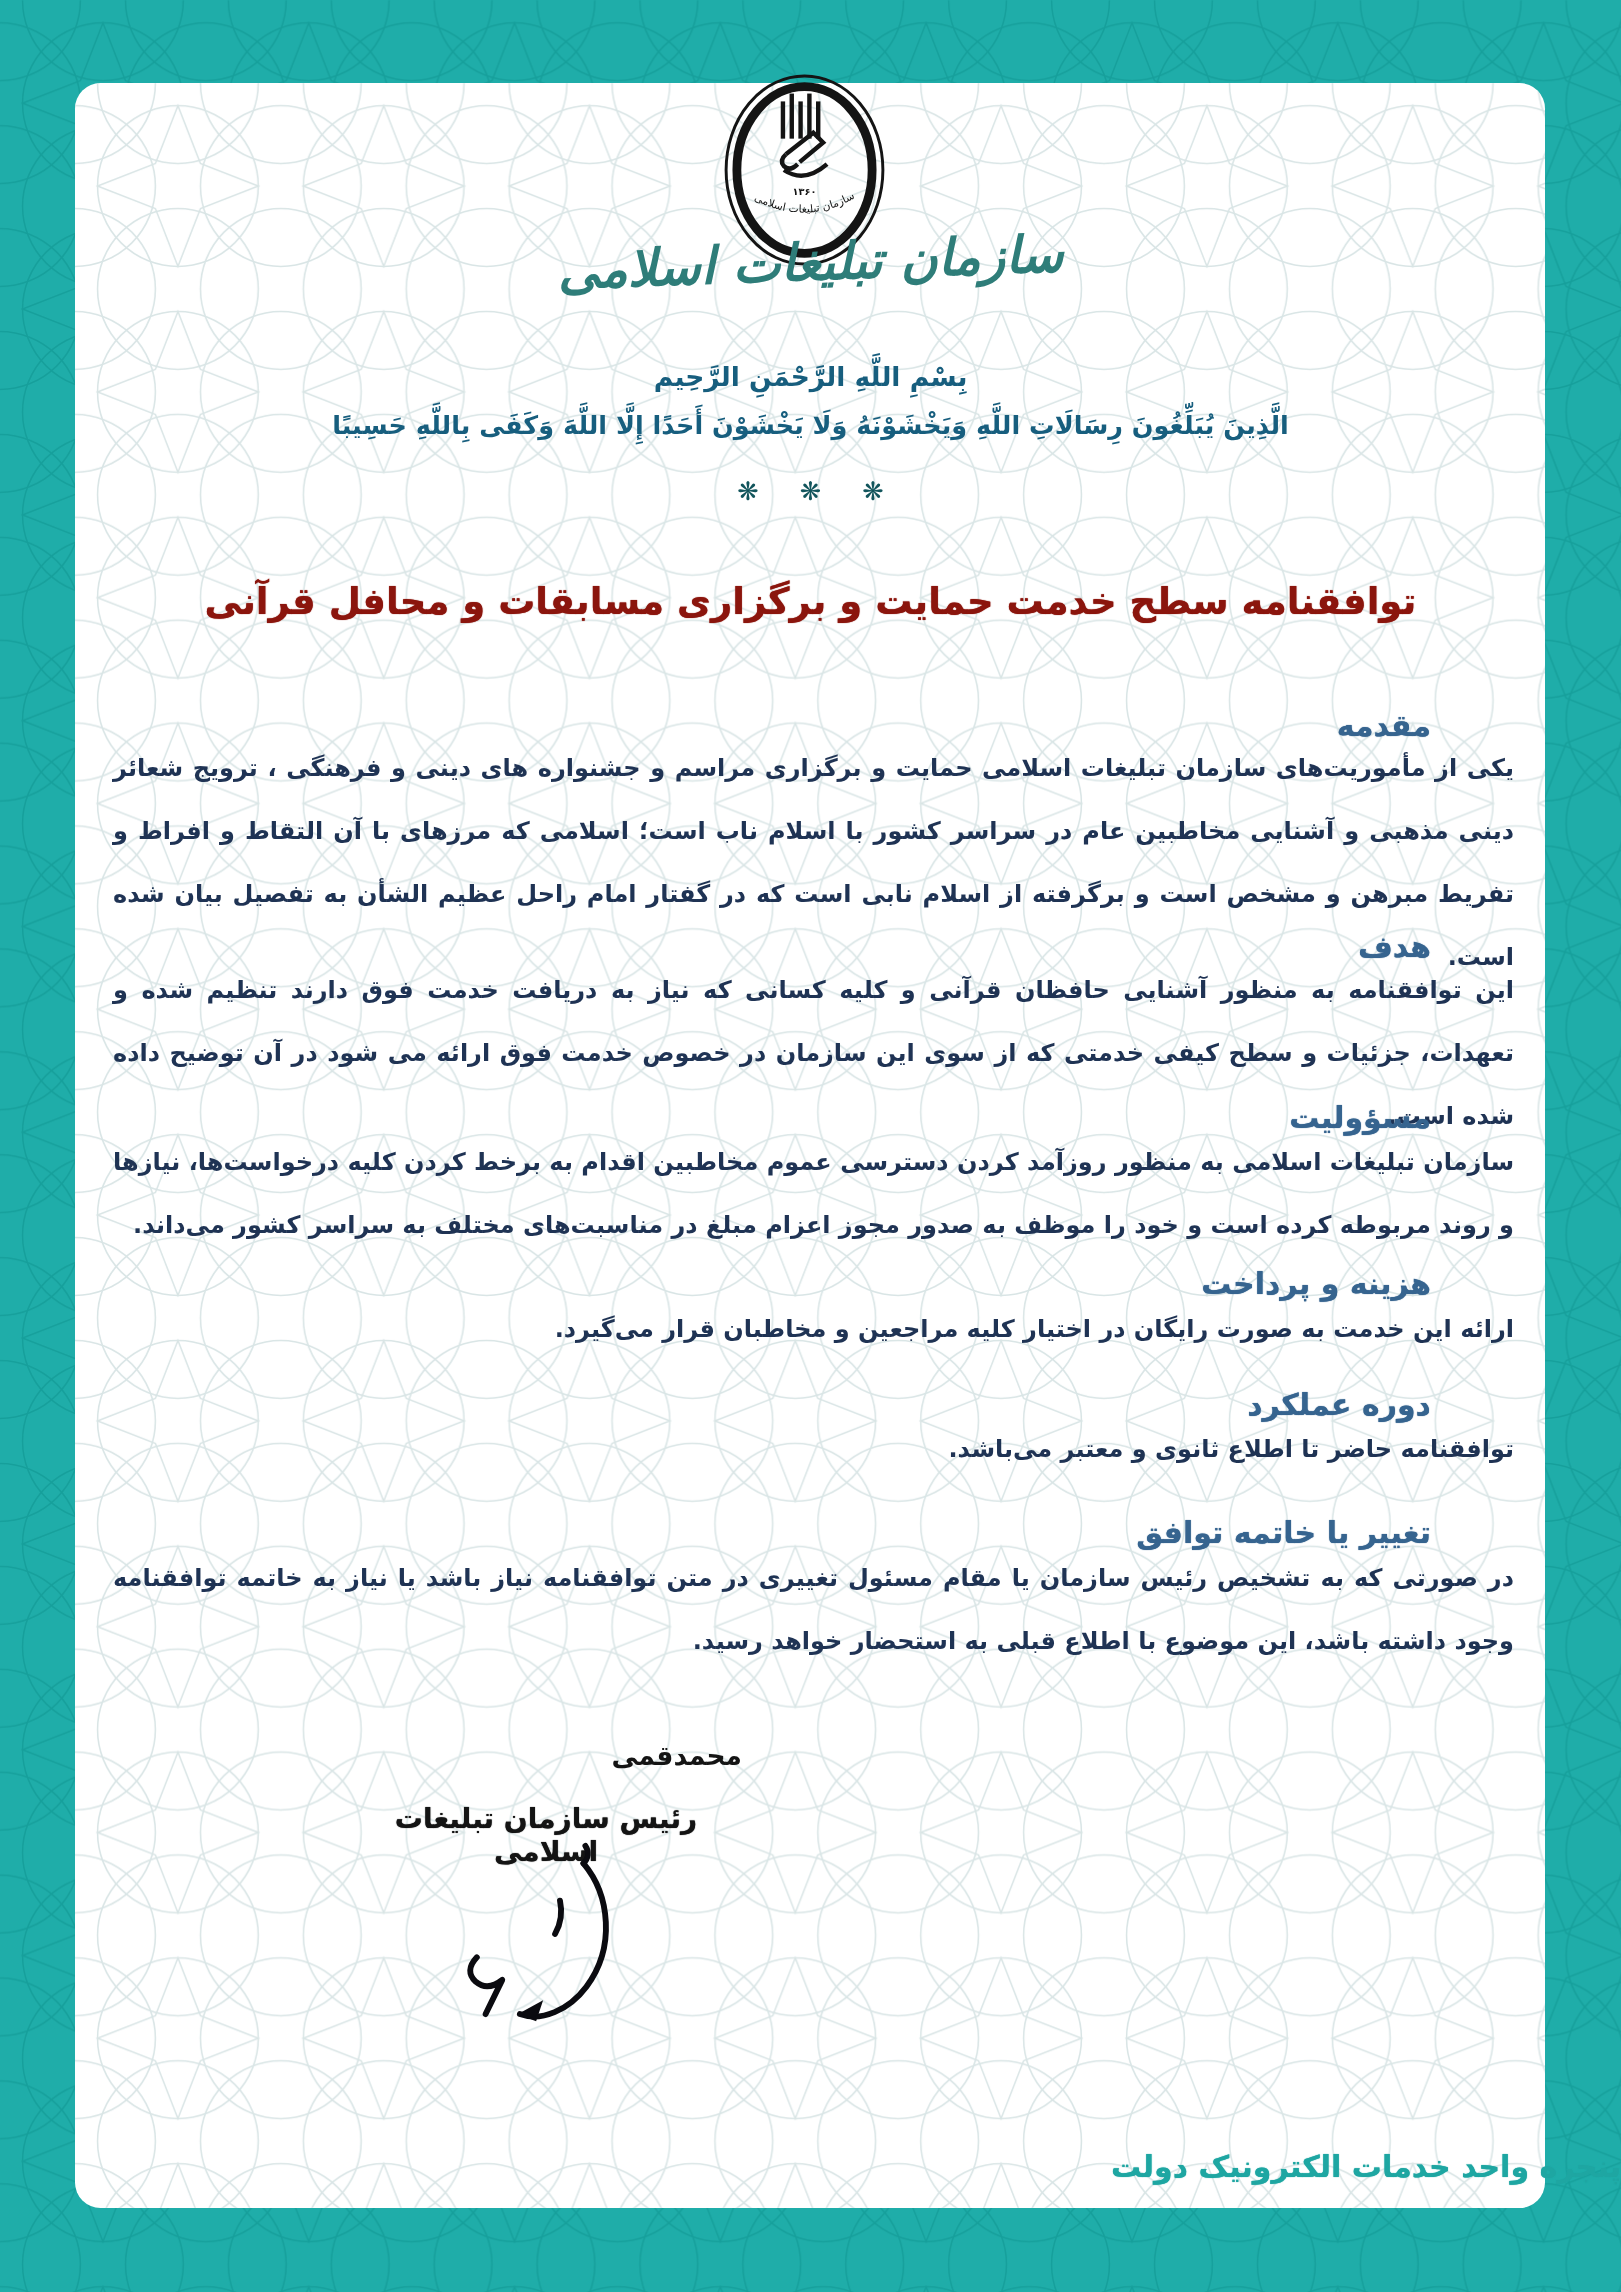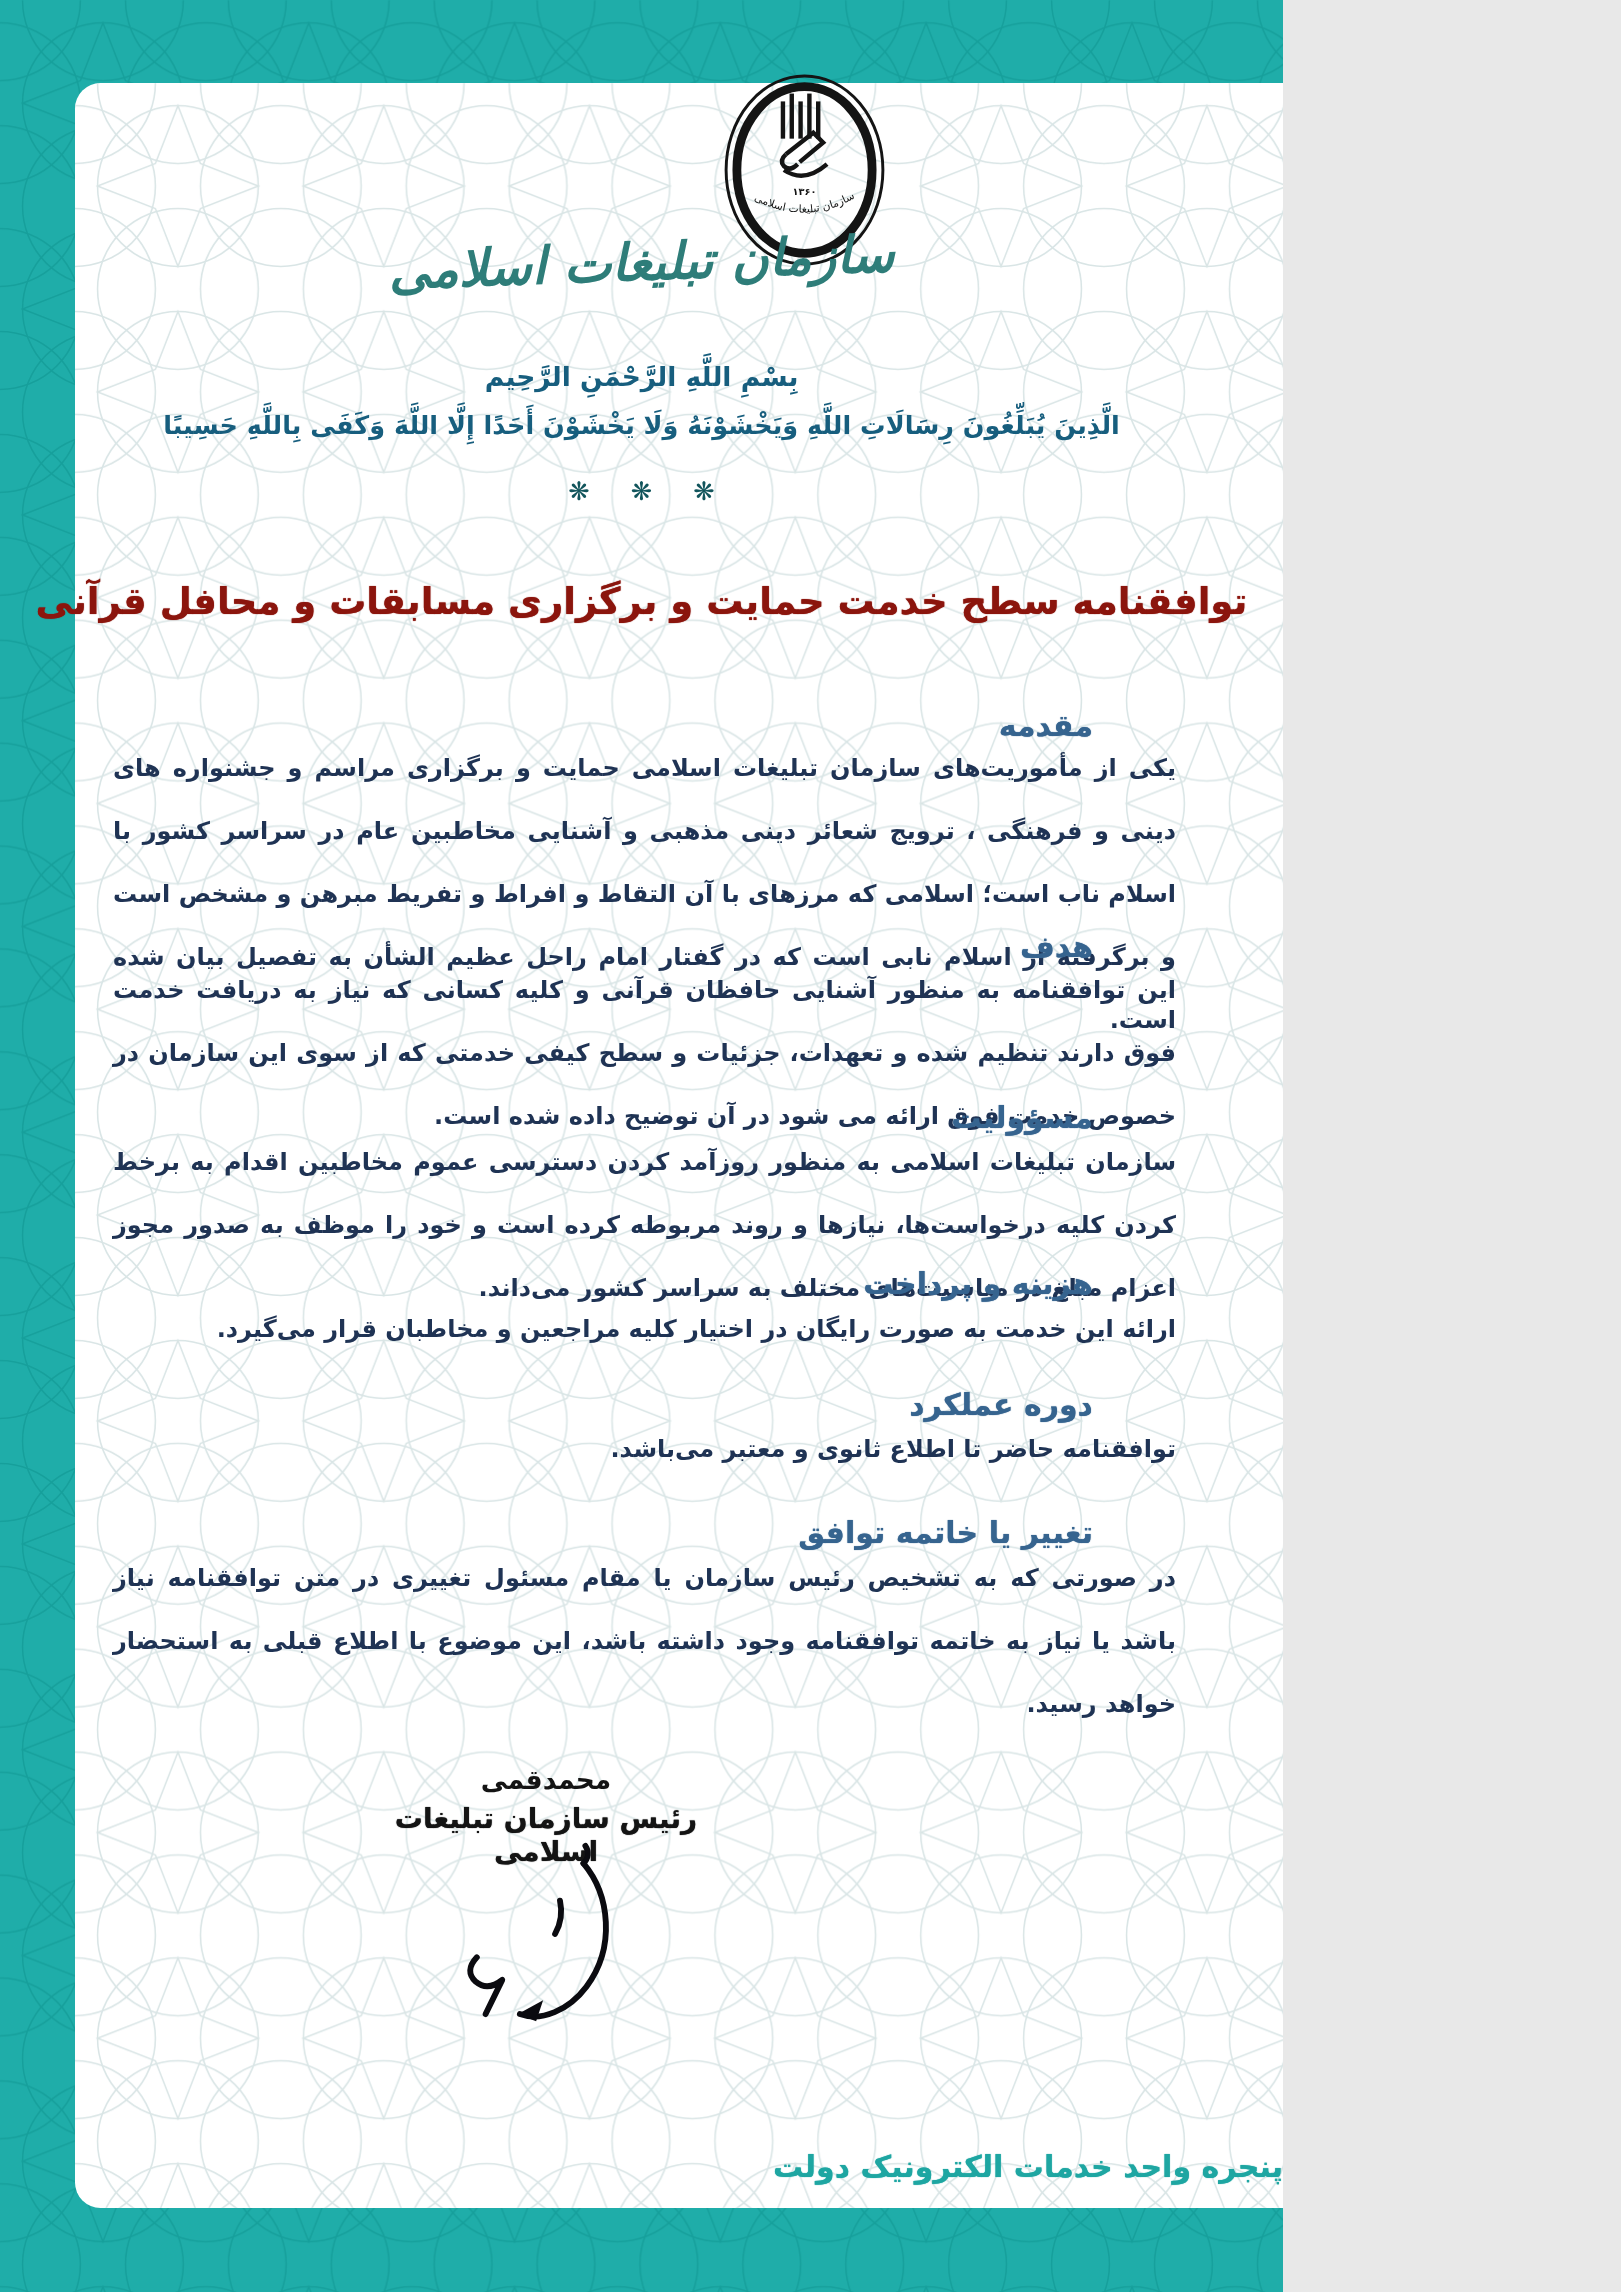--- a/index.html
+++ b/index.html
@@ -1,18 +1,18 @@
 <!DOCTYPE html>
 <html><head>
 <meta charset="utf-8">
 <style>
   html,body{margin:0;padding:0;background:#e8e8e8;}
   .page{
     position:relative;
-    width:1283px;height:2293px;
+    width:1621px;height:2293px;
     background:#1FADA9;
     overflow:hidden;
     font-family:"DejaVu Sans",sans-serif;
   }
   .pattern-layer{position:absolute;left:0;top:0;pointer-events:none;}
   .sheet{
     position:absolute;left:75px;top:83px;width:1470px;height:2125px;
     background:#ffffff;border-radius:25.5px;overflow:hidden;
   }
   .abs{position:absolute;}
@@ -34,21 +34,21 @@
     font-size:30px;font-weight:bold;color:#36648F;
     text-shadow:0 0 1px #36648F;
   }
   .sec-b{
     position:absolute;left:113px;right:107px;
     font-size:24px;font-weight:bold;color:#1F3354;
     line-height:63px;text-align:justify;
   }
   .sig-name{
     position:absolute;left:350px;width:392px;top:1740px;
-    text-align:center;font-size:26.5px;font-weight:bold;color:#141414;margin-top:24px;
+    font-size:26.5px;font-weight:bold;color:#141414;
   }
   .sig-role{
     position:absolute;left:350px;width:392px;top:1802px;
     text-align:center;font-size:28px;font-weight:bold;color:#141414;
     text-shadow:0 0 1px #141414;
   }
   .sig-scribble{left:461px;top:1838px;}
   .footer-text{
     top:2149px;font-size:30px;font-weight:bold;color:#1EA6A2;
     text-shadow:0 0 1px #1EA6A2;

